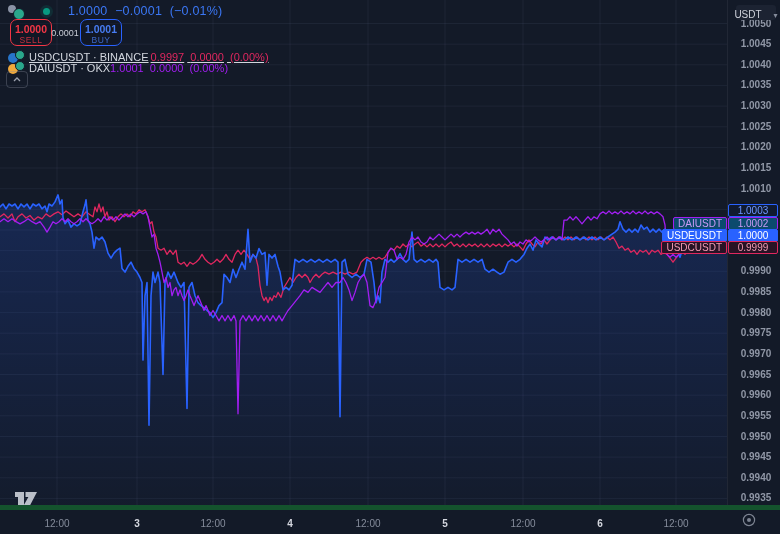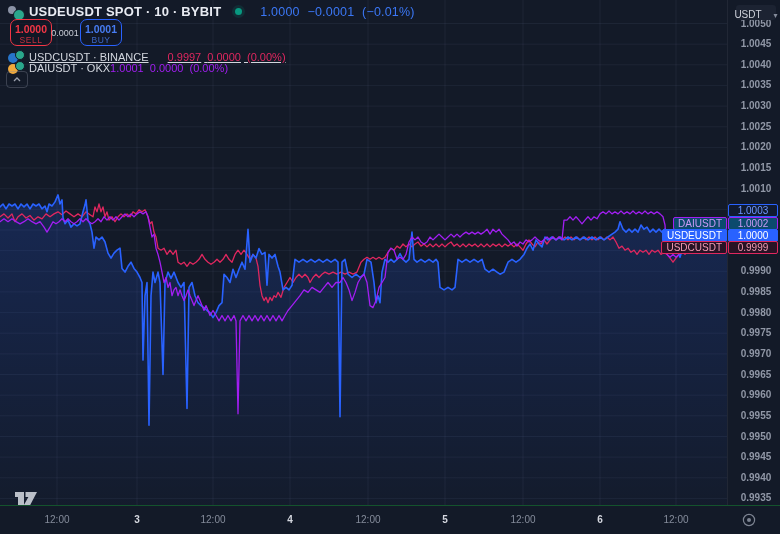--- a/index.html
+++ b/index.html
@@ -1,21 +1,21 @@
 <!DOCTYPE html>
 <html><head>
 <meta charset="utf-8">
 <style>
   html,body{margin:0;padding:0;background:#0b0e15;}
   .app{position:relative;width:780px;height:534px;background:#131a28;font-family:"Liberation Sans",sans-serif;overflow:hidden;}
   #plot{position:absolute;left:0;top:0;}
   
   #price-axis{position:absolute;left:727px;top:0;width:53px;height:505px;border-left:1px solid #212735;box-sizing:border-box;font-weight:bold;}
   .ytick{position:absolute;left:4px;right:0;text-align:center;font-size:10px;color:#9097a6;}
-  #time-axis{position:absolute;left:0;top:505px;width:780px;height:29px;border-top:1px solid #14532d;box-sizing:border-box;}
+  #time-axis{position:absolute;left:0;top:505px;width:780px;height:29px;border-top:5px solid #14532d;box-sizing:border-box;}
   .xtick{position:absolute;top:8px;width:44px;margin-left:-22px;text-align:center;font-size:10px;color:#858c9b;}
   .xtick.major{color:#d4d7df;font-weight:bold;}
   
   .plabel{position:absolute;left:728px;width:50px;height:13px;line-height:12px;font-size:10px;text-align:center;border-radius:2px;box-sizing:border-box;z-index:6;}
   .ptag{position:absolute;right:53px;height:13px;line-height:12px;font-size:10px;padding:0 4px;border-radius:2px;box-sizing:border-box;white-space:nowrap;z-index:6;}
   .st-outline-blue{border:1px solid #2962ff;color:#6e96ff;background:#101a30;}
   .st-outline-purple{border:1px solid #a21ef2;color:#cb9bf6;background:#0c4a6e;}
   .st-outline-crimson{border:1px solid #e0275f;color:#f09ab2;background:#281325;}
   .st-solid-blue{background:#2962ff;color:#ffffff;border:1px solid #2962ff;}
   
@@ -147,21 +147,20 @@
       <div class="ptag st-outline-crimson" style="top: 240.5px;">USDCUSDT</div>
       <div class="plabel st-outline-crimson" style="top: 240.5px;">0.9999</div>
     </div>
 
   <div id="legend">
     <div class="legend-row title-row">
       <span class="pairicon main-ic">
           <i class="a"></i>
           <i class="b"></i>
         </span>
-      <span>USDEUSDT SPOT · 10 · BYBIT</span>
       <span class="status-dot"></span>
       <span class="title-vals">
         <span>1.0000</span>
         <span>−0.0001</span>
         <span>(−0.01%)</span>
       </span>
     </div>
 
     <div class="trade-btn sell-btn">
       <span class="p">1.0000</span>
@@ -172,21 +171,21 @@
       <span class="p">1.0001</span>
       <span class="l">BUY</span>
     </div>
 
     <div class="legend-row cmp-row cmp-1">
       <span class="pairicon cmp-ic">
           <i class="a" style="background:#2775ca"></i>
           <i class="b"></i>
         </span>
       <span>USDCUSDT · BINANCE</span>
-      <span class="vals" style="color:#e0275f;margin-left:19px">
+      <span class="vals" style="color:#e0275f;margin-left:2px">
         <span>0.9997</span>
         <span>0.0000</span>
         <span>(0.00%)</span>
       </span>
     </div>
 
     <div class="legend-row cmp-row cmp-2">
       <span class="pairicon cmp-ic">
           <i class="a" style="background:#f0a93c"></i>
           <i class="b"></i>

